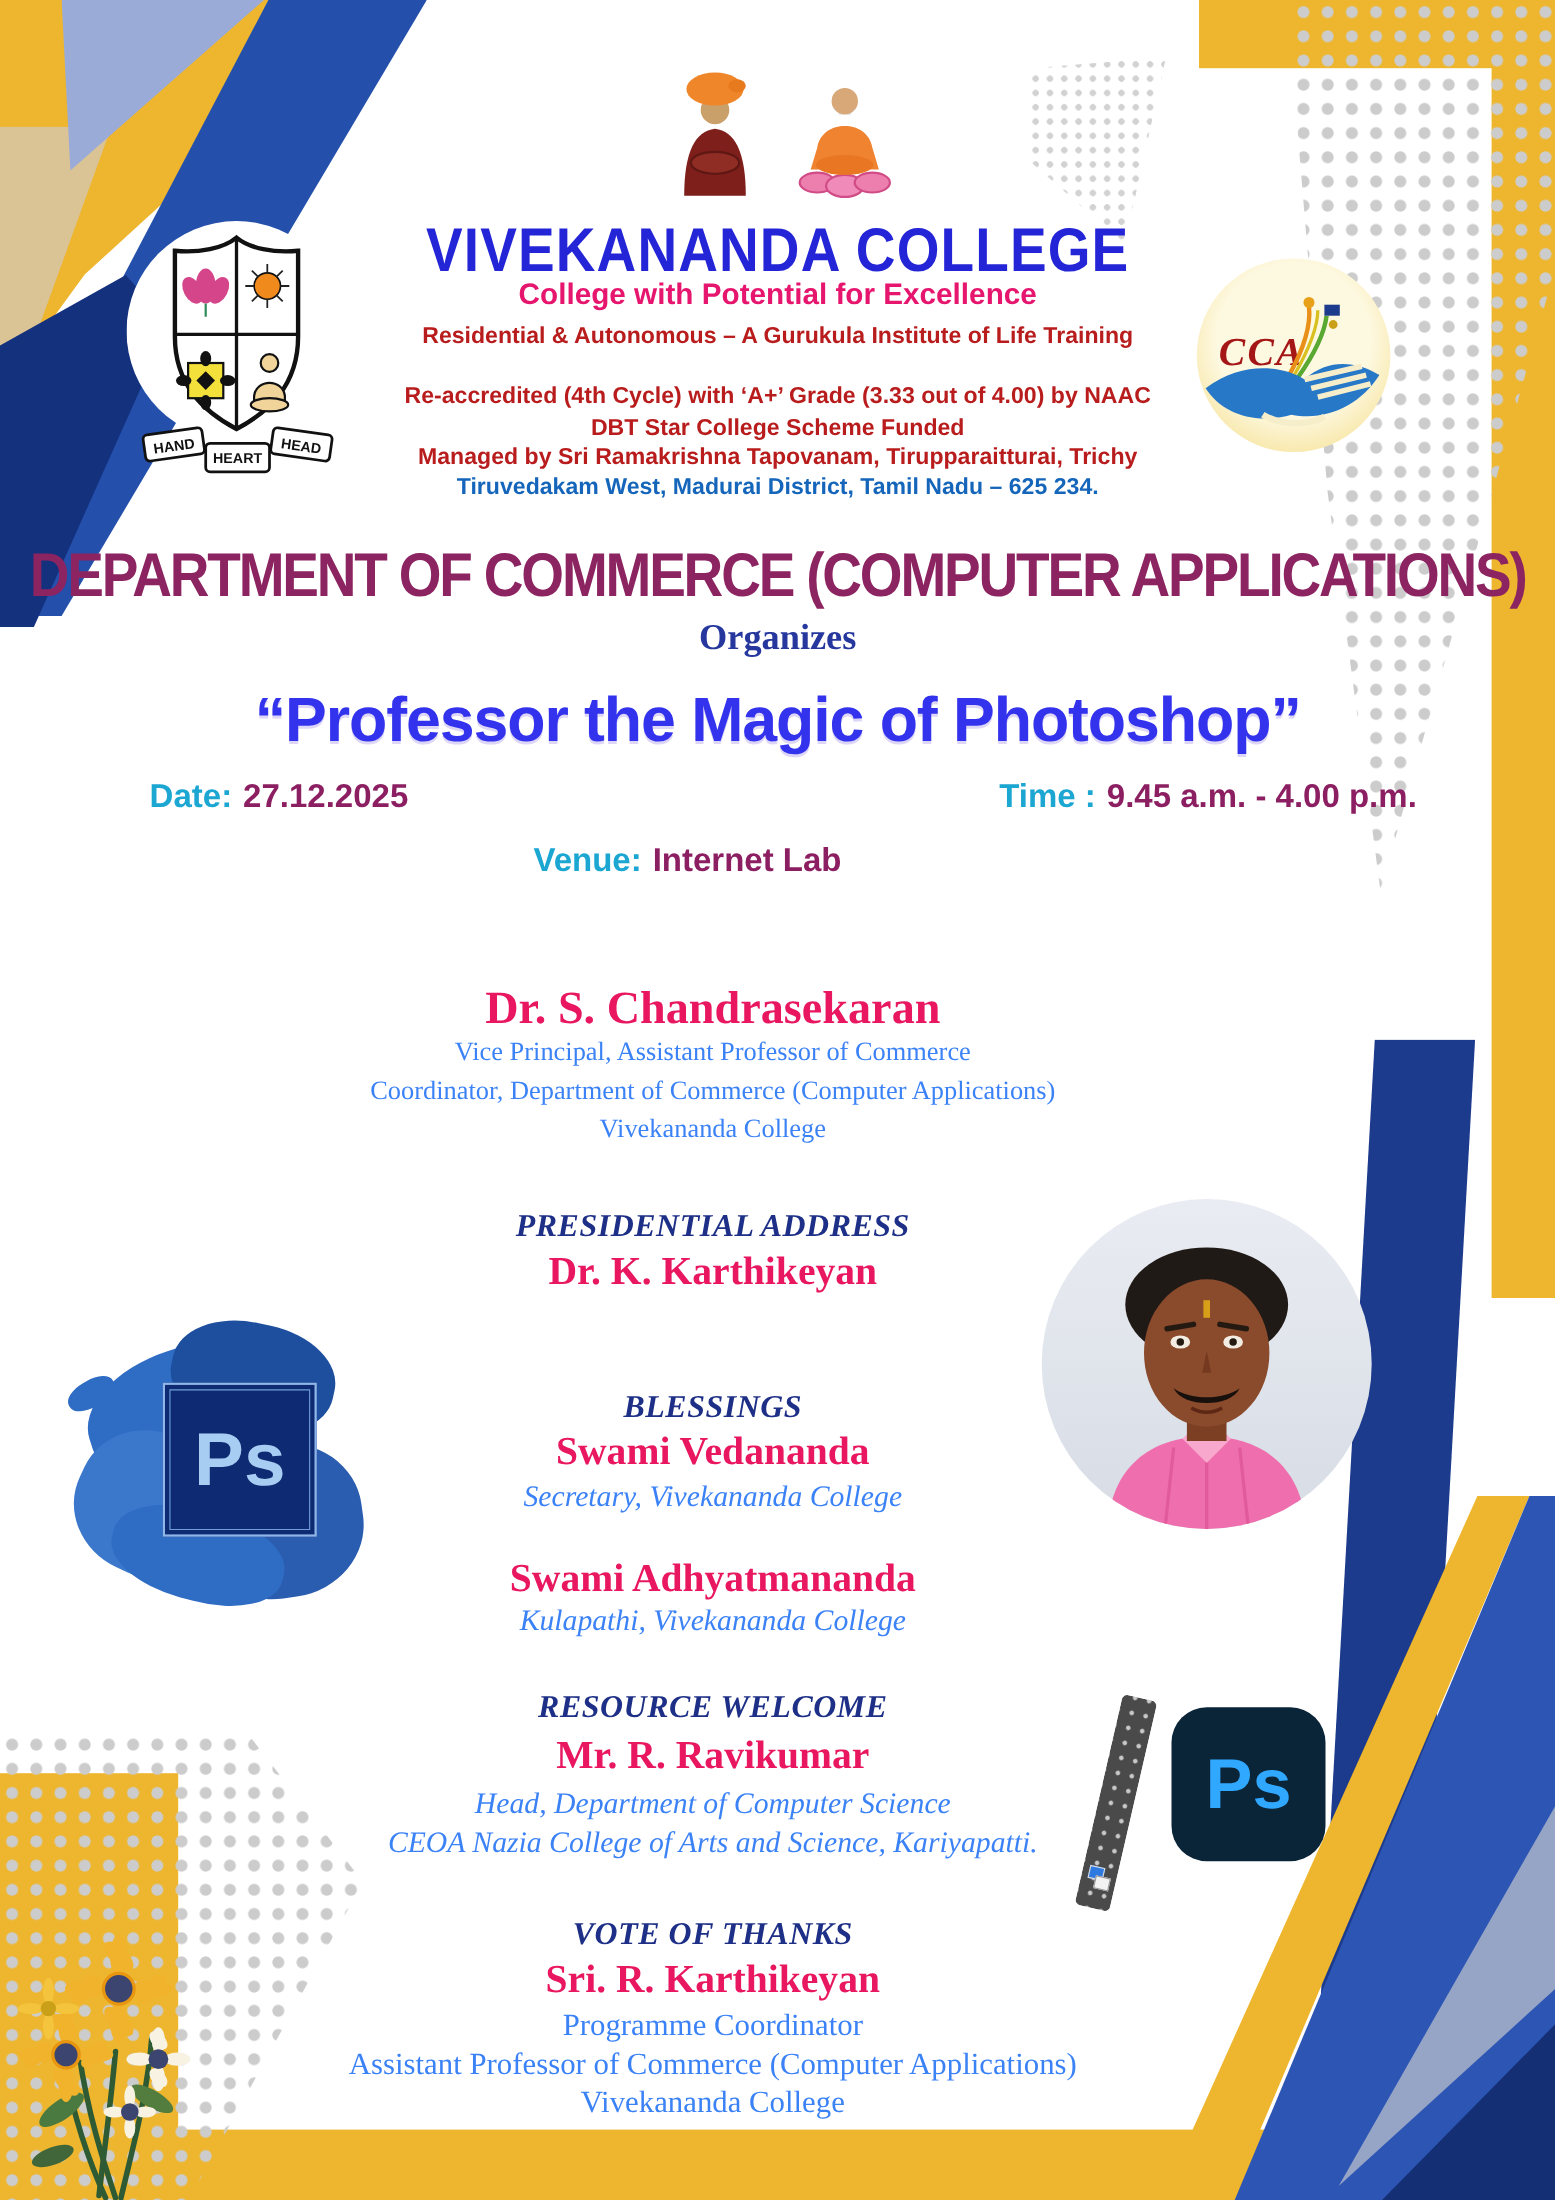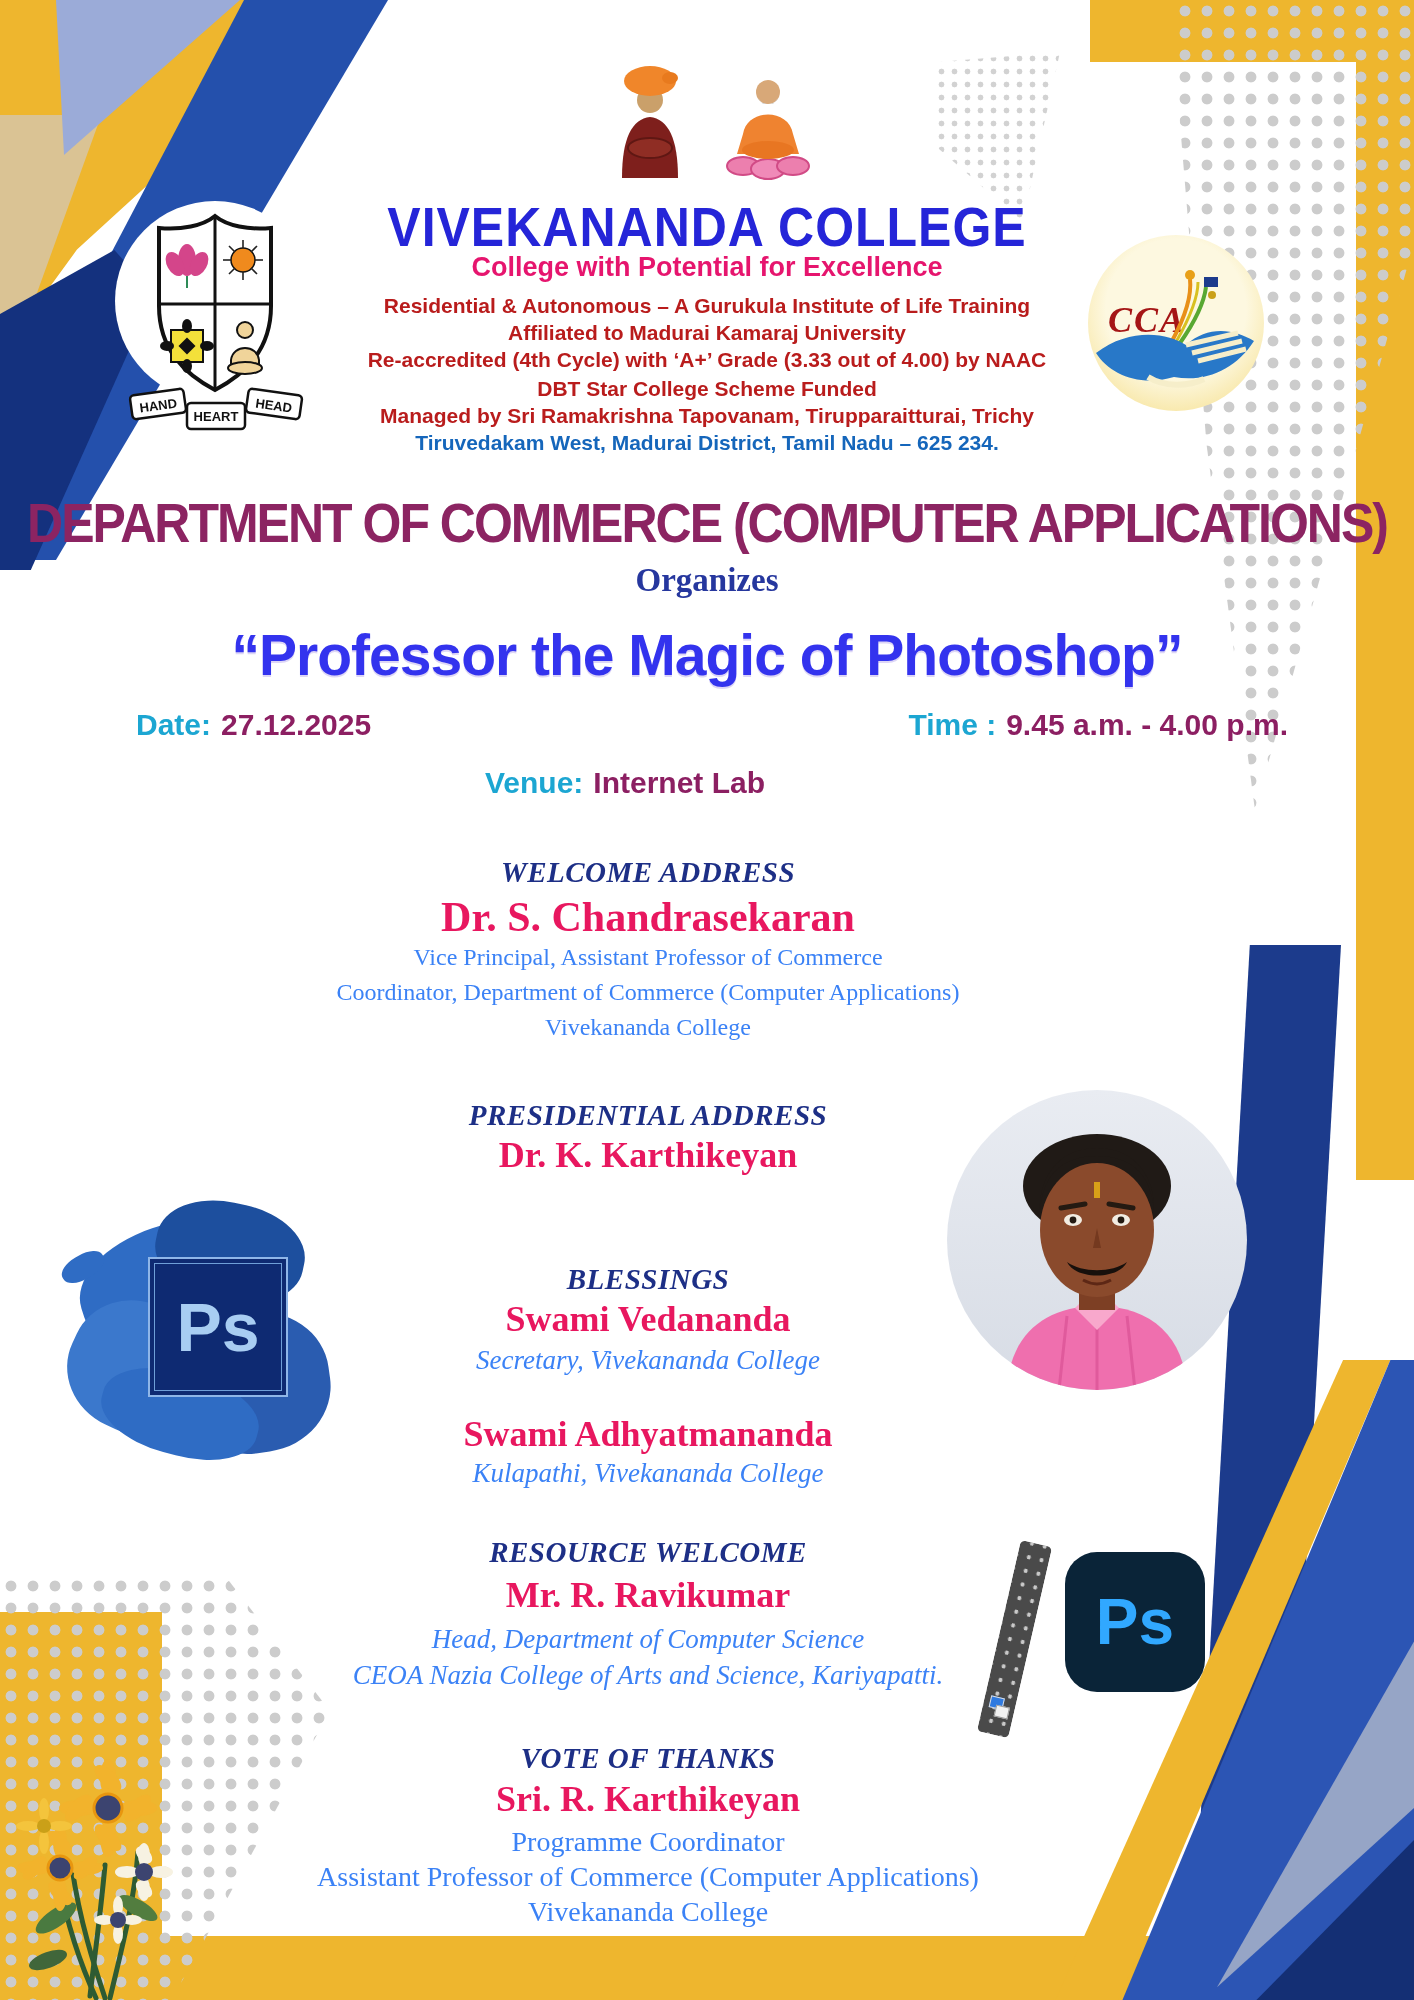--- a/index.html
+++ b/index.html
@@ -194,21 +194,20 @@
       <circle cx="124" cy="60" r="4" fill="#caa018"></circle>
       <path d="M8,118 C42,92 80,98 98,110 C120,90 146,94 166,106 C148,134 118,148 86,142 C52,152 22,140 8,118 Z" fill="#2878c8"></path>
       <path d="M98,110 L150,98 M104,118 L154,106 M110,126 L158,114" stroke="#f6eeca" stroke-width="5"></path>
       <path d="M60,142 C76,152 100,152 116,144" stroke="#f6eeca" stroke-width="6" fill="none"></path>
     </svg>
   </div>
 
   <div class="hline college-name">VIVEKANANDA COLLEGE</div>
   <div class="hline tagline">College with Potential for Excellence</div>
   <div class="hline info" style="top:294px">Residential &amp; Autonomous – A Gurukula Institute of Life Training</div>
-  <div class="hline info" style="top:321px">Affiliated to Madurai Kamaraj University</div>
   <div class="hline info" style="top:348px">Re-accredited (4th Cycle) with ‘A+’ Grade (3.33 out of 4.00) by NAAC</div>
   <div class="hline info" style="top:377px">DBT Star College Scheme Funded</div>
   <div class="hline info" style="top:404px">Managed by Sri Ramakrishna Tapovanam, Tirupparaitturai, Trichy</div>
   <div class="hline addr">Tiruvedakam West, Madurai District, Tamil Nadu – 625 234.</div>
 
   <div class="hline dept">DEPARTMENT OF COMMERCE (COMPUTER APPLICATIONS)</div>
   <div class="hline organizes">Organizes</div>
   <div class="hline event-title">“Professor the Magic of Photoshop”</div>
 
   <div class="schedule-row">
@@ -216,21 +215,20 @@
       <span class="lab">Date:</span><span class="val">27.12.2025</span>
     </div>
     <div>
       <span class="lab">Time :</span><span class="val">9.45 a.m.  - 4.00 p.m.</span>
     </div>
   </div>
   <div class="venue-line">
     <span class="lab">Venue:</span><span class="val">Internet Lab</span>
   </div>
 
-  <div class="pline sec-heading" style="top:856px">WELCOME ADDRESS</div>
   <div class="pline sec-name sm" style="top:893px">Dr. S. Chandrasekaran</div>
   <div class="pline sec-line ln24" style="top:944px">Vice Principal, Assistant Professor of Commerce</div>
   <div class="pline sec-line ln24" style="top:979px">Coordinator, Department of Commerce (Computer Applications)</div>
   <div class="pline sec-line ln24" style="top:1014px">Vivekananda College</div>
 
   <div class="pline sec-heading" style="top:1099px">PRESIDENTIAL ADDRESS</div>
   <div class="pline sec-name" style="top:1134px">Dr. K. Karthikeyan</div>
 
   <div class="pline sec-heading" style="top:1263px">BLESSINGS</div>
   <div class="pline sec-name" style="top:1298px">Swami Vedananda</div>

